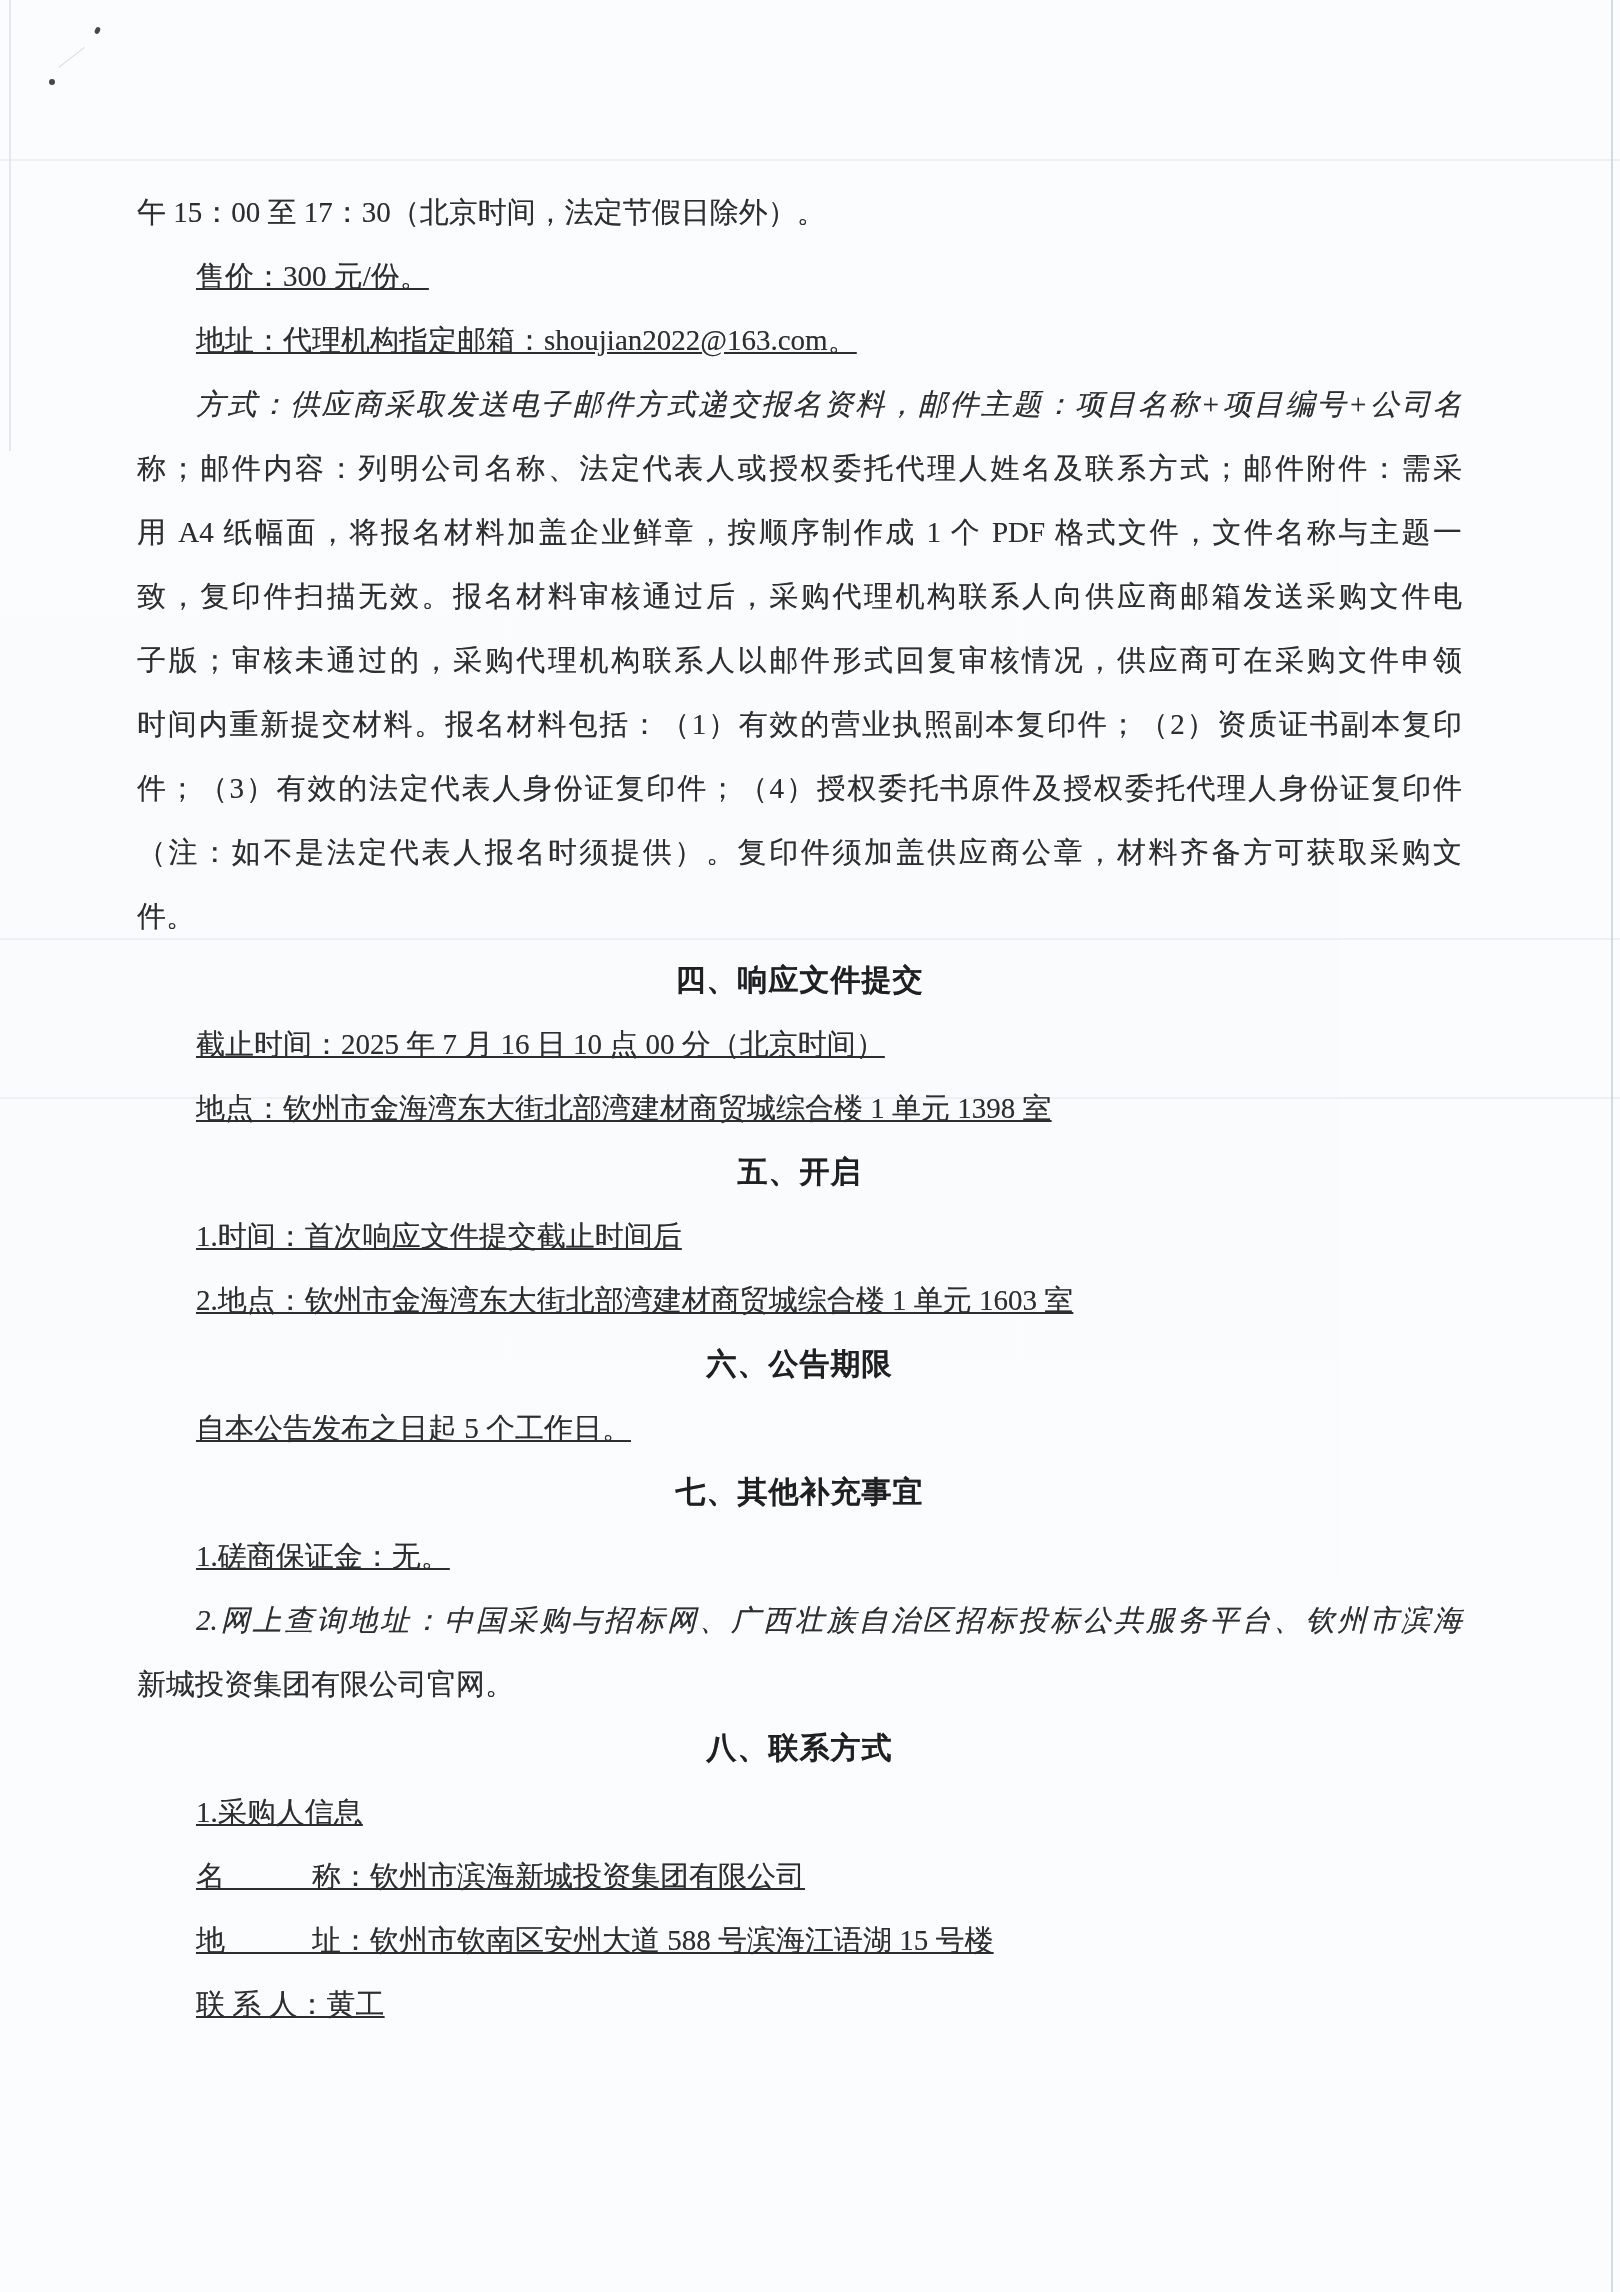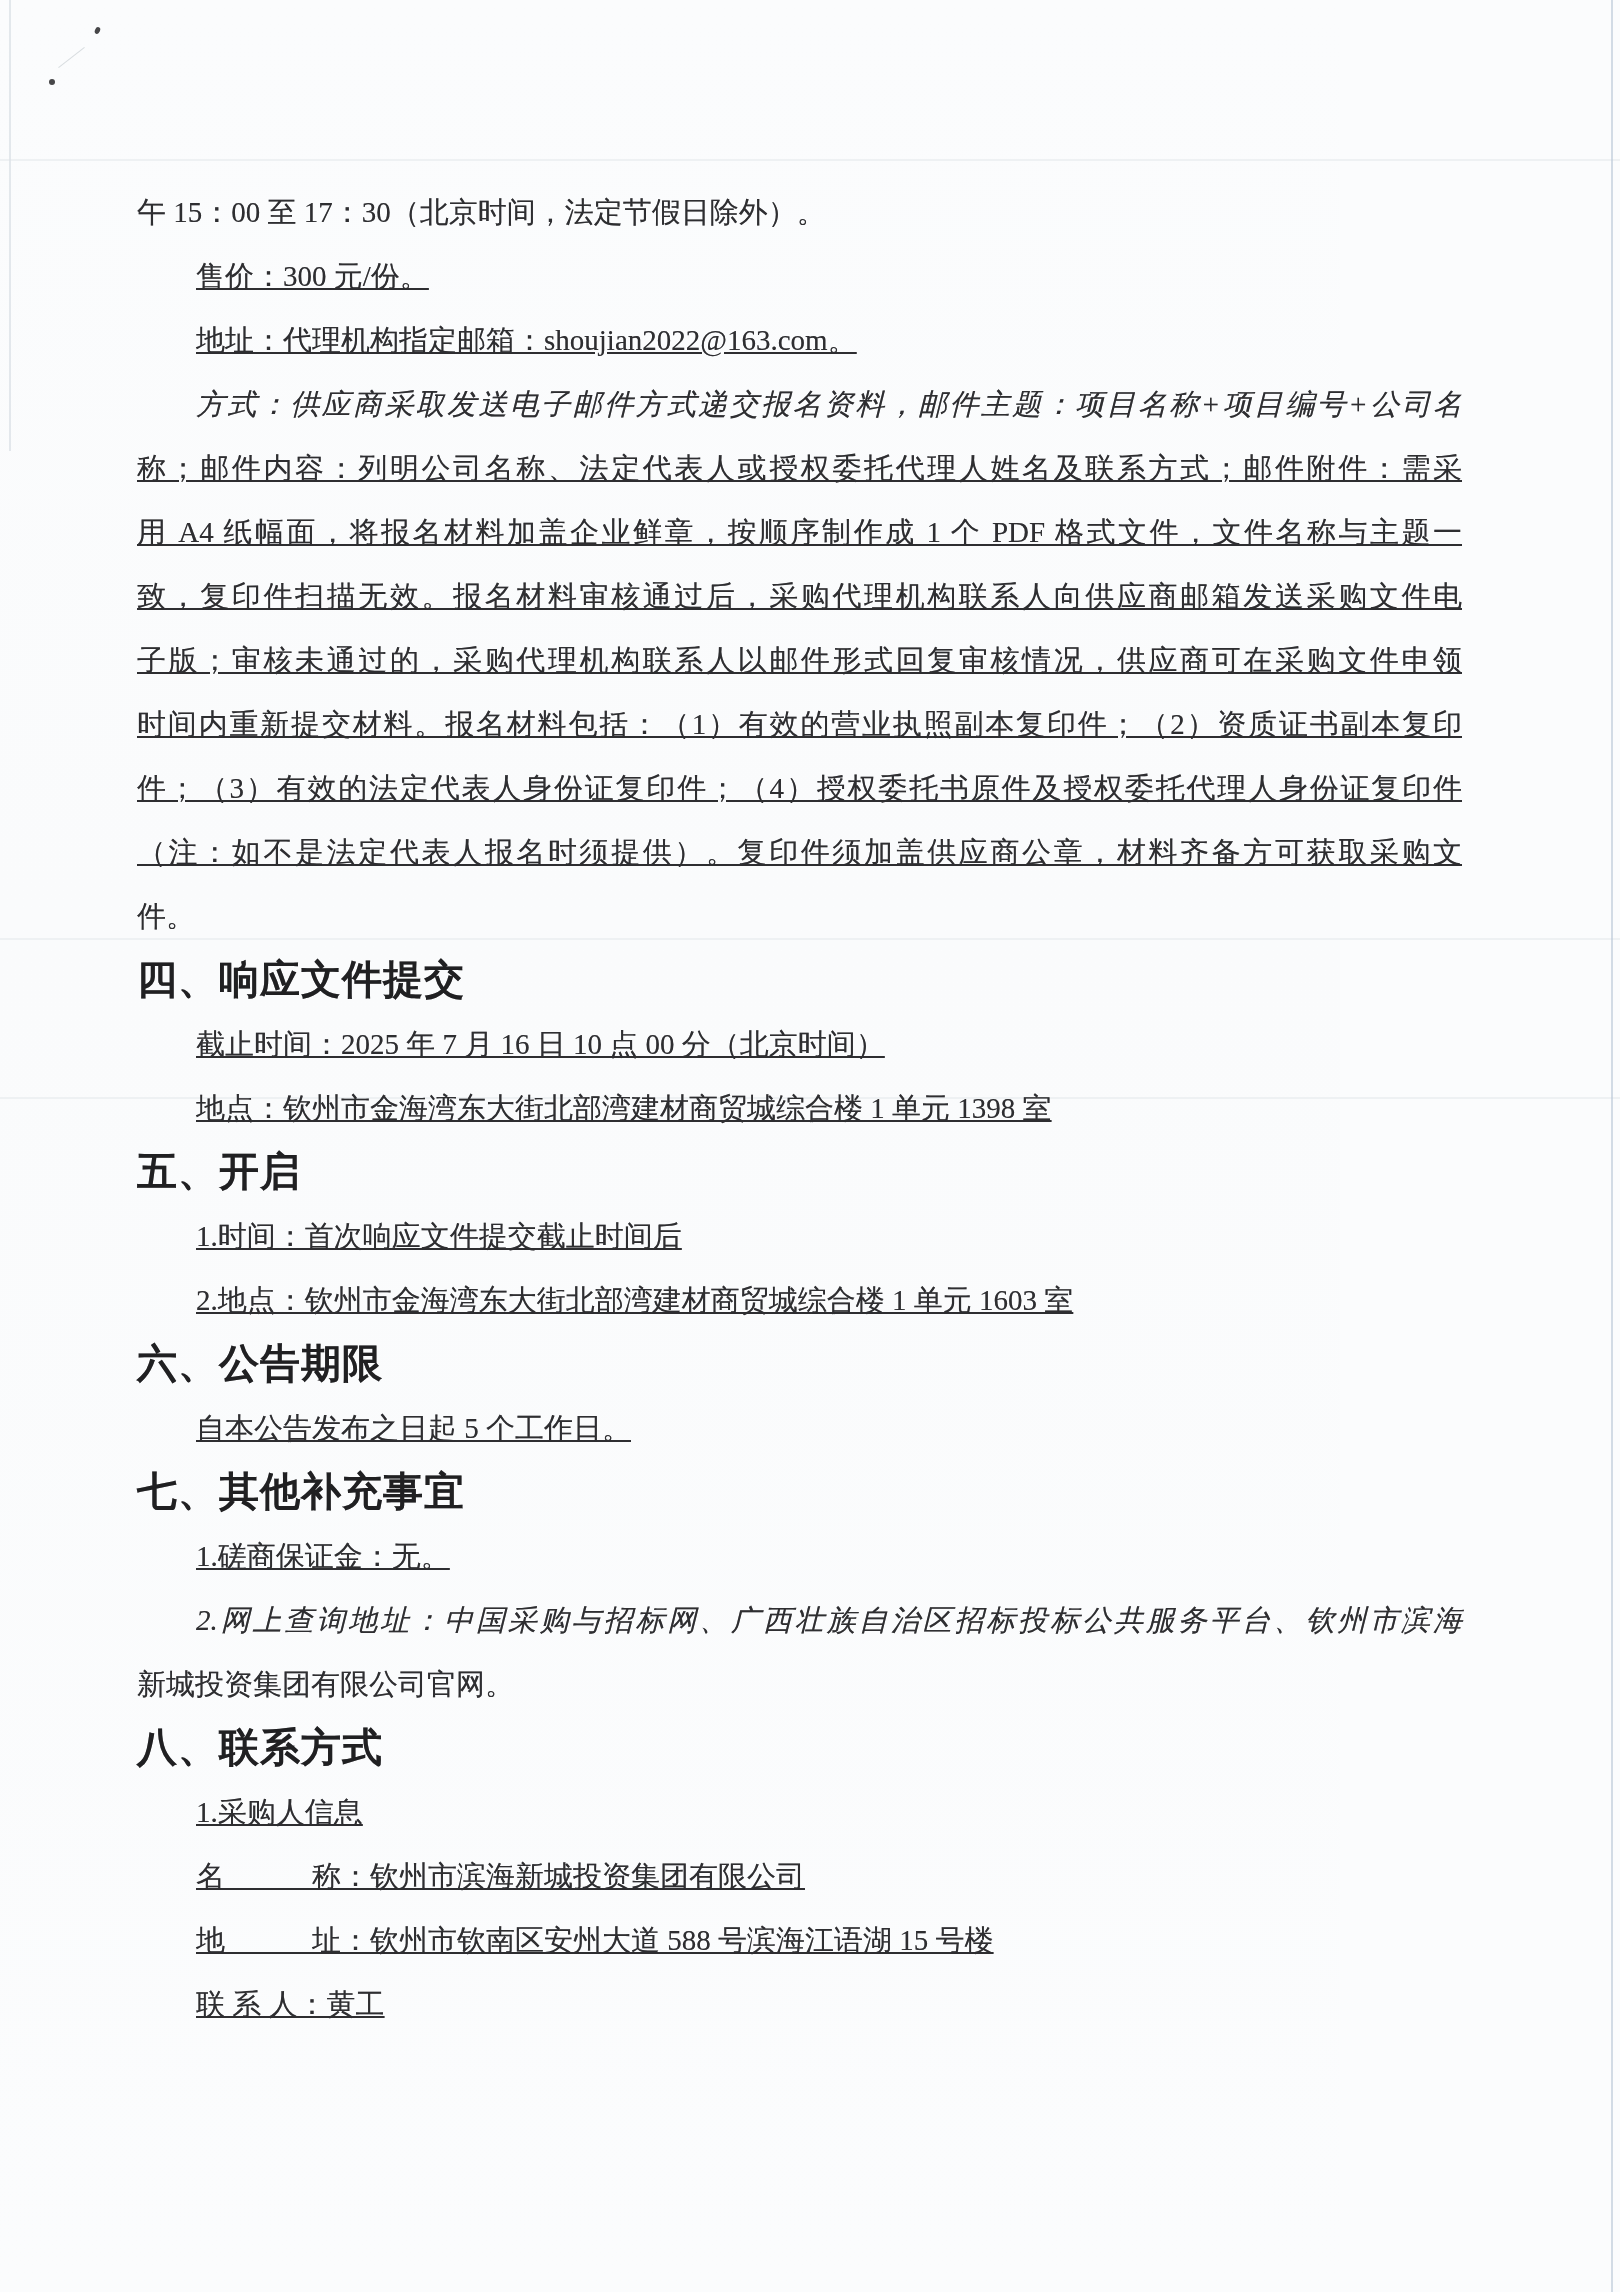--- a/index.html
+++ b/index.html
@@ -67,34 +67,34 @@
     height: 64px;
     line-height: 64px;
     white-space: nowrap;
   }
   .line.plain { }
   .line.indent { padding-left: 59px; text-decoration: underline; }
   .line.stretch {
     white-space: normal;
     text-align: justify;
     text-align-last: justify;
-    text-decoration: underline;
   }
   .line.indent-stretch {
     white-space: normal;
     text-indent: 59px;
     text-align: justify;
     text-align-last: justify;
     font-style: italic;
   }
   .line.heading {
     font-weight: bold;
-    font-size: 40px;
+    font-size: 30px;
     color: #202022;
     letter-spacing: 1px;
+    text-align: center;
   }
 </style>
 </head>
 <body style="background: rgb(251, 252, 253);">
 
 <div class="page">
   <div class="streak s1"></div>
   <div class="streak s2"></div>
   <div class="streak s3"></div>
   <div class="edge-left"></div>

